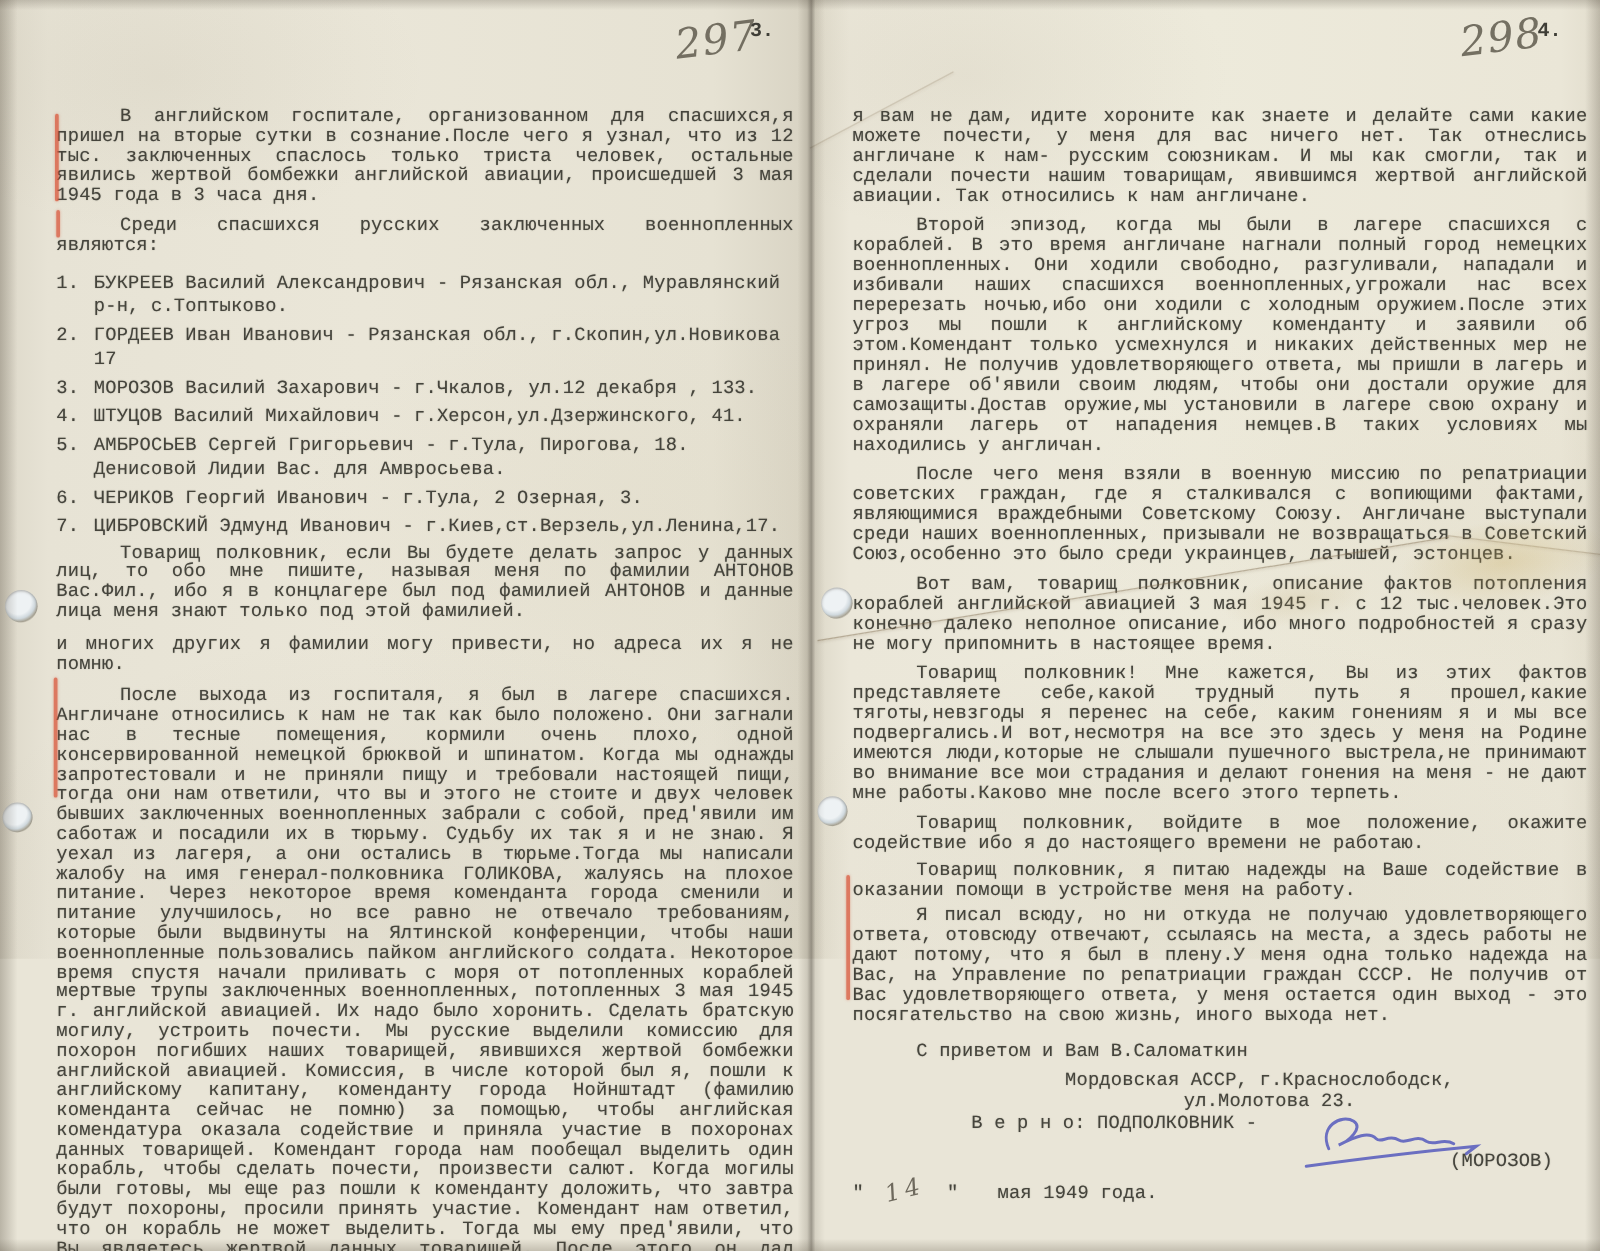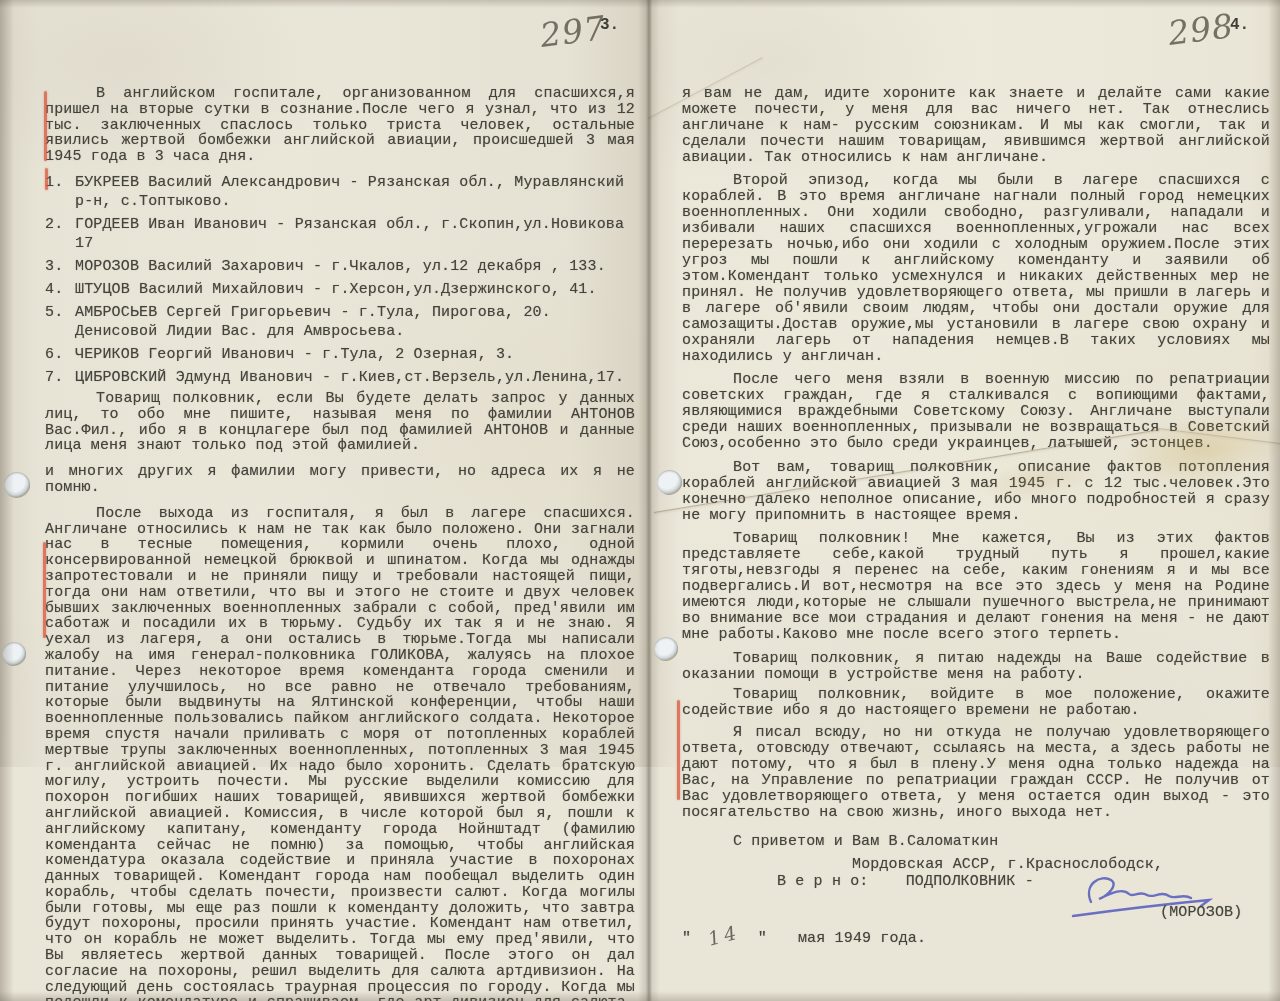--- a/index.html
+++ b/index.html
@@ -44,21 +44,21 @@
   .li-num{flex:0 0 30px;}
   .li-text{flex:1;}
 
   .lead-underline{text-underline-offset:3px;}
 
   
   .closing{text-indent:3.4em;line-height:17px;margin:0;}
   .address{margin-left:170px;width:410px;line-height:17px;}
   .date-written{margin:2px 0 22px 0;line-height:17px;}
   .certify{margin-left:95px;line-height:17px;white-space:nowrap;}
-  .certify .rank{margin-left:28px;text-align:center;}
+  .certify .rank{text-align:center;}
   .sig-wrap{display:inline-block;vertical-align:middle;margin:-18px 0 0 14px;height:0;}
   .certify-name{margin-left:478px;margin-top:14px;line-height:17px;}
   .certify-date{margin-top:6px;line-height:17px;}
   .hand-day{
     display:inline-block;font-family:"DejaVu Serif",serif;font-style:italic;
     font-size:19px;color:#6e695d;transform:rotate(-14deg);letter-spacing:4px;
     margin:0 8px;text-shadow:none;
   }
   .cd-rest{margin-left:22px;}
 
@@ -87,41 +87,42 @@
   .sig-svg{overflow:visible;}
 </style>
 </head>
 <body>
 
 <div class="scan">
 
   <div class="page page-left">
     <div class="content tw">
       <p class="para mb8">В английском госпитале, организованном для спасшихся,я пришел на вторые сутки в сознание.После чего я узнал, что из 12 тыс. заключенных спаслось только триста человек, остальные явились жертвой бомбежки английской авиации, происшедшей 3 мая 1945 года в 3 часа дня.</p>
+      <p class="para mb12">Среди спасшихся русских заключенных военнопленных являются:</p>
 
       <div class="list tw">
         <div class="li">
           <span class="li-num">1.</span>
           <span class="li-text">БУКРЕЕВ Василий Александрович - Рязанская обл., Муравлянский р-н, с.Топтыково.</span>
         </div>
         <div class="li">
           <span class="li-num">2.</span>
           <span class="li-text">ГОРДЕЕВ Иван Иванович - Рязанская обл., г.Скопин,ул.Новикова 17</span>
         </div>
         <div class="li">
           <span class="li-num">3.</span>
           <span class="li-text">МОРОЗОВ Василий Захарович - г.Чкалов, ул.12 декабря , 133.</span>
         </div>
         <div class="li">
           <span class="li-num">4.</span>
           <span class="li-text">ШТУЦОВ Василий Михайлович - г.Херсон,ул.Дзержинского, 41.</span>
         </div>
         <div class="li">
           <span class="li-num">5.</span>
-          <span class="li-text">АМБРОСЬЕВ Сергей Григорьевич - г.Тула, Пирогова, 20. Денисовой Лидии Вас. для Амвросьева.</span>
+          <span class="li-text">АМБРОСЬЕВ Сергей Григорьевич - г.Тула, Пирогова, 18. Денисовой Лидии Вас. для Амвросьева.</span>
         </div>
         <div class="li">
           <span class="li-num">6.</span>
           <span class="li-text">ЧЕРИКОВ Георгий Иванович - г.Тула, 2 Озерная, 3.</span>
         </div>
         <div class="li">
           <span class="li-num">7.</span>
           <span class="li-text">ЦИБРОВСКИЙ Эдмунд Иванович - г.Киев,ст.Верзель,ул.Ленина,17.</span>
         </div>
       </div>
@@ -138,27 +139,28 @@
     <div class="punch-hole" style="left:2px;top:642px;width:24px;height:24px;"></div>
   </div>
 
   <div class="page page-right">
     <div class="content tw">
       <p class="para noindent mb7">я вам не дам, идите хороните как знаете и делайте сами какие можете почести, у меня для вас ничего нет. Так отнеслись англичане к нам- русским союзникам. И мы как смогли, так и сделали почести нашим товарищам, явившимся жертвой английской авиации. Так относились к нам англичане.</p>
       <p class="para mb7"><span class="lead-underline">Второй эпизод</span><span>, когда мы были в лагере спасшихся с кораблей. В это время англичане нагнали полный город немецких военнопленных. Они ходили свободно, разгуливали, нападали и избивали наших спасшихся военнопленных,угрожали нас всех перерезать ночью,ибо они ходили с холодным оружием.После этих угроз мы пошли к английскому коменданту и заявили об этом.Комендант только усмехнулся и никаких действенных мер не принял. Не получив удовлетворяющего ответа, мы пришли в лагерь и в лагере об'явили своим людям, чтобы они достали оружие для самозащиты.Достав оружие,мы установили в лагере свою охрану и охраняли лагерь от нападения немцев.В таких условиях мы находились у англичан.</span></p>
       <p class="para mb8">После чего меня взяли в военную миссию по репатриации советских граждан, где я сталкивался с вопиющими фактами, являющимися враждебными Советскому Союзу. Англичане выступали среди наших военнопленных, призывали не возвращаться в Советский Союз,особенно это было среди украинцев, латышей, эстонцев.</p>
       <p class="para mb7">Вот вам, товарищ полковник, описание фактов потопления кораблей английской авиацией 3 мая 1945 г. с 12 тыс.человек.Это конечно далеко неполное описание, ибо много подробностей я сразу не могу припомнить в настоящее время.</p>
       <p class="para mb8">Товарищ полковник! Мне кажется, Вы из этих фактов представляете себе,какой трудный путь я прошел,какие тяготы,невзгоды я перенес на себе, каким гонениям я и мы все подвергались.И вот,несмотря на все это здесь у меня на Родине имеются люди,которые не слышали пушечного выстрела,не принимают во внимание все мои страдания и делают гонения на меня - не дают мне работы.Каково мне после всего этого терпеть.</p>
+      <p class="para mb6">Товарищ полковник, войдите в мое положение, окажите содействие ибо я до настоящего времени не работаю.</p>
       <p class="para mb4">Товарищ полковник, я питаю надежды на Ваше содействие в оказании помощи в устройстве меня на работу.</p>
-      <p class="para mb6">Товарищ полковник, войдите в мое положение, окажите содействие ибо я до настоящего времени не работаю.</p>
       <p class="para mb12">Я писал всюду, но ни откуда не получаю удовлетворяющего ответа, отовсюду отвечают, ссылаясь на места, а здесь работы не дают потому, что я был в плену.У меня одна только надежда на Вас, на Управление по репатриации граждан СССР. Не получив от Вас удовлетворяющего ответа, у меня остается один выход - это посягательство на свою жизнь, иного выхода нет.</p>
 
       <p class="closing mb6">С приветом и Вам В.Саломаткин</p>
       <div class="address">
         <div>Мордовская АССР, г.Краснослободск,</div>
+        <div style="padding-left:95px;">ул.Молотова 23.</div>
       </div>
 
       <div class="certify">
         <span>В е р н о:</span>
         <span class="rank">ПОДПОЛКОВНИК -</span>
         <span class="sig-wrap">
           <svg class="sig-svg" width="175" height="56" viewBox="0 0 175 56">
             <g fill="none" stroke="#5a5fbe" stroke-width="2.4" stroke-linecap="round" opacity="0.88">
               <path d="M34 30 C 26 12, 44 2, 54 8 C 62 13, 50 24, 42 27 C 56 20, 66 16, 72 22 C 76 26, 82 18, 90 23 C 96 27, 104 18, 112 24 C 118 28, 126 21, 134 26"></path>
               <path d="M16 44 C 60 38, 110 32, 152 28 L 144 34"></path>

